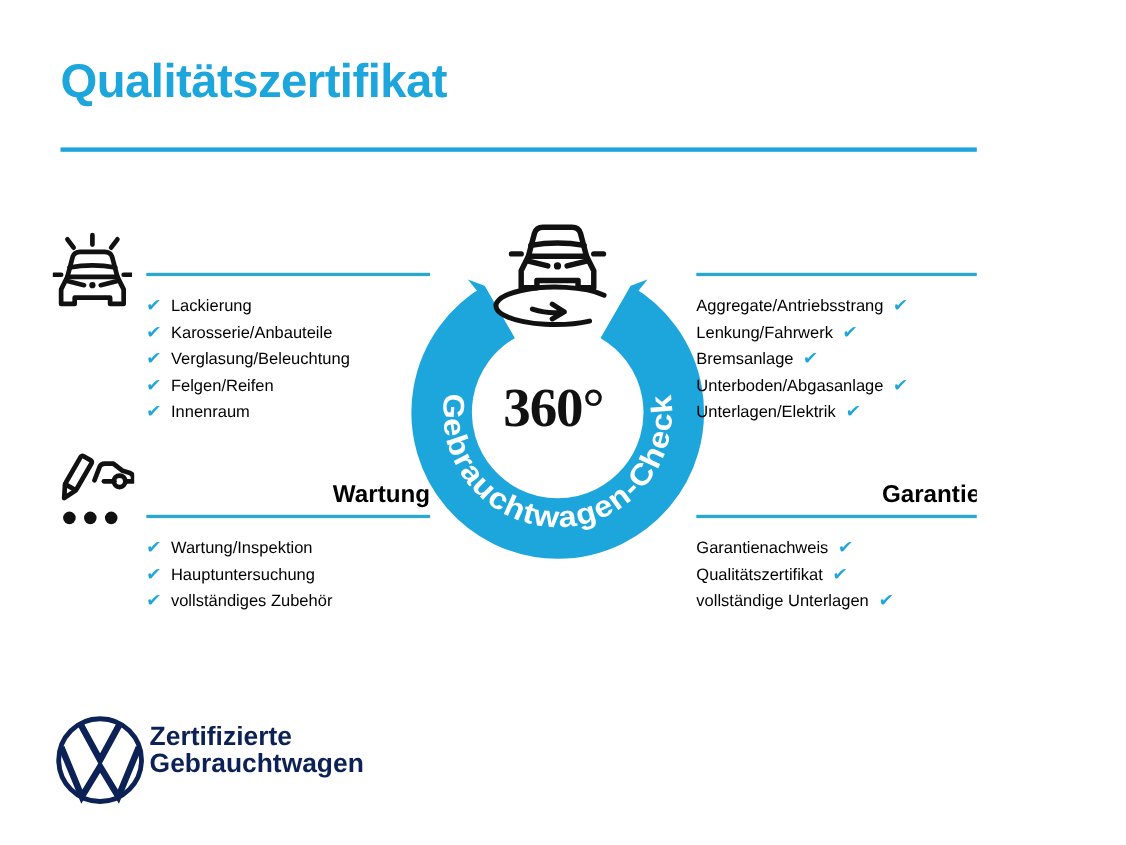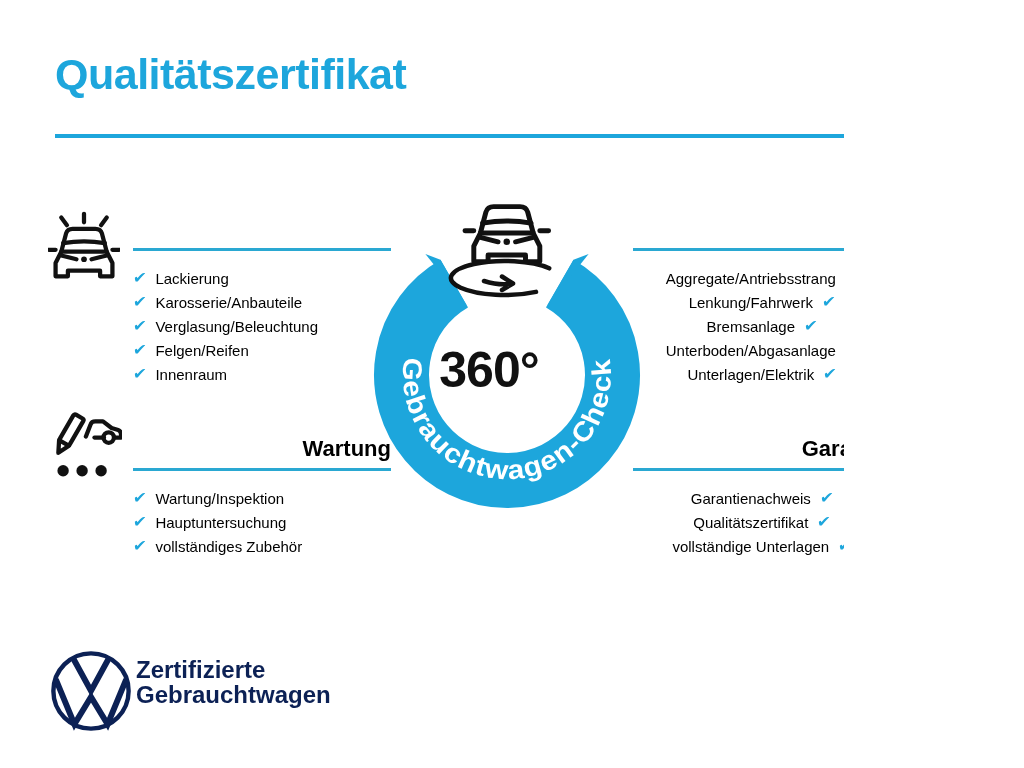--- a/index.html
+++ b/index.html
@@ -1,48 +1,49 @@
 <!DOCTYPE html>
 <html><head>
 <meta charset="utf-8">
 <style>
   html,body{margin:0;padding:0;background:#fff;}
   .canvas{
     position:relative;width:844px;height:768px;background:#ffffff;overflow:hidden;
     font-family:"Liberation Sans","DejaVu Sans",sans-serif;
+    padding-left:44px;
     --accent:#1da6dc; --rule:#2aa8d2; --navy:#0c2155; --ink:#111111;
   }
   .abs{position:absolute;}
   .page-title{
     left:55px;top:50px;font-size:43px;font-weight:bold;color:var(--accent);
     letter-spacing:-0.5px;
   }
   .title-rule{left:55px;top:134px;width:914px;height:4px;background:var(--accent);}
 
   .sec{position:absolute;width:258px;}
   .sec h2{margin:0;font-size:22px;line-height:22px;font-weight:bold;color:#000;}
   .sec .underline{height:3px;background:var(--rule);margin-top:8px;}
   .sec .items{margin-top:15px;}
   .item{height:24px;display:flex;align-items:center;font-size:15px;color:#000;}
   .chk{
     font-family:"DejaVu Sans",sans-serif;color:var(--accent);
     font-size:16px;font-weight:bold;line-height:1;transform:skewX(-6deg);
   }
   .sec-left .chk{margin-right:9px;}
   .sec-right{text-align:right;}
-  .sec-right .item{justify-content:center;}
+  .sec-right .item{justify-content:flex-start;}
   .sec-right .chk{margin-left:9px;}
   #sec-optik{left:133px;top:240px;}
   #sec-wartung{left:133px;top:438px;text-align:right;}
   #sec-technik{left:633px;top:240px;}
   #sec-garantie{left:633px;top:438px;}
 
   .degree{
-    left:389px;top:341px;width:200px;text-align:center;
-    font-size:50px;font-weight:bold;color:#111;letter-spacing:-1px;
+    left:403px;top:341px;width:200px;text-align:center;
+    font-size:50px;font-weight:bold;color:#111;letter-spacing:-1px;font-family:Liberation Serif, serif;
   }
   .footer-text{
     left:136px;top:657px;font-size:24px;line-height:25px;font-weight:bold;color:var(--navy);
   }
   svg{display:block;}
   .icon-stroke{fill:none;stroke:#111;stroke-width:4.5;stroke-linecap:round;stroke-linejoin:round;}
 </style>
 </head>
 <body>
 

